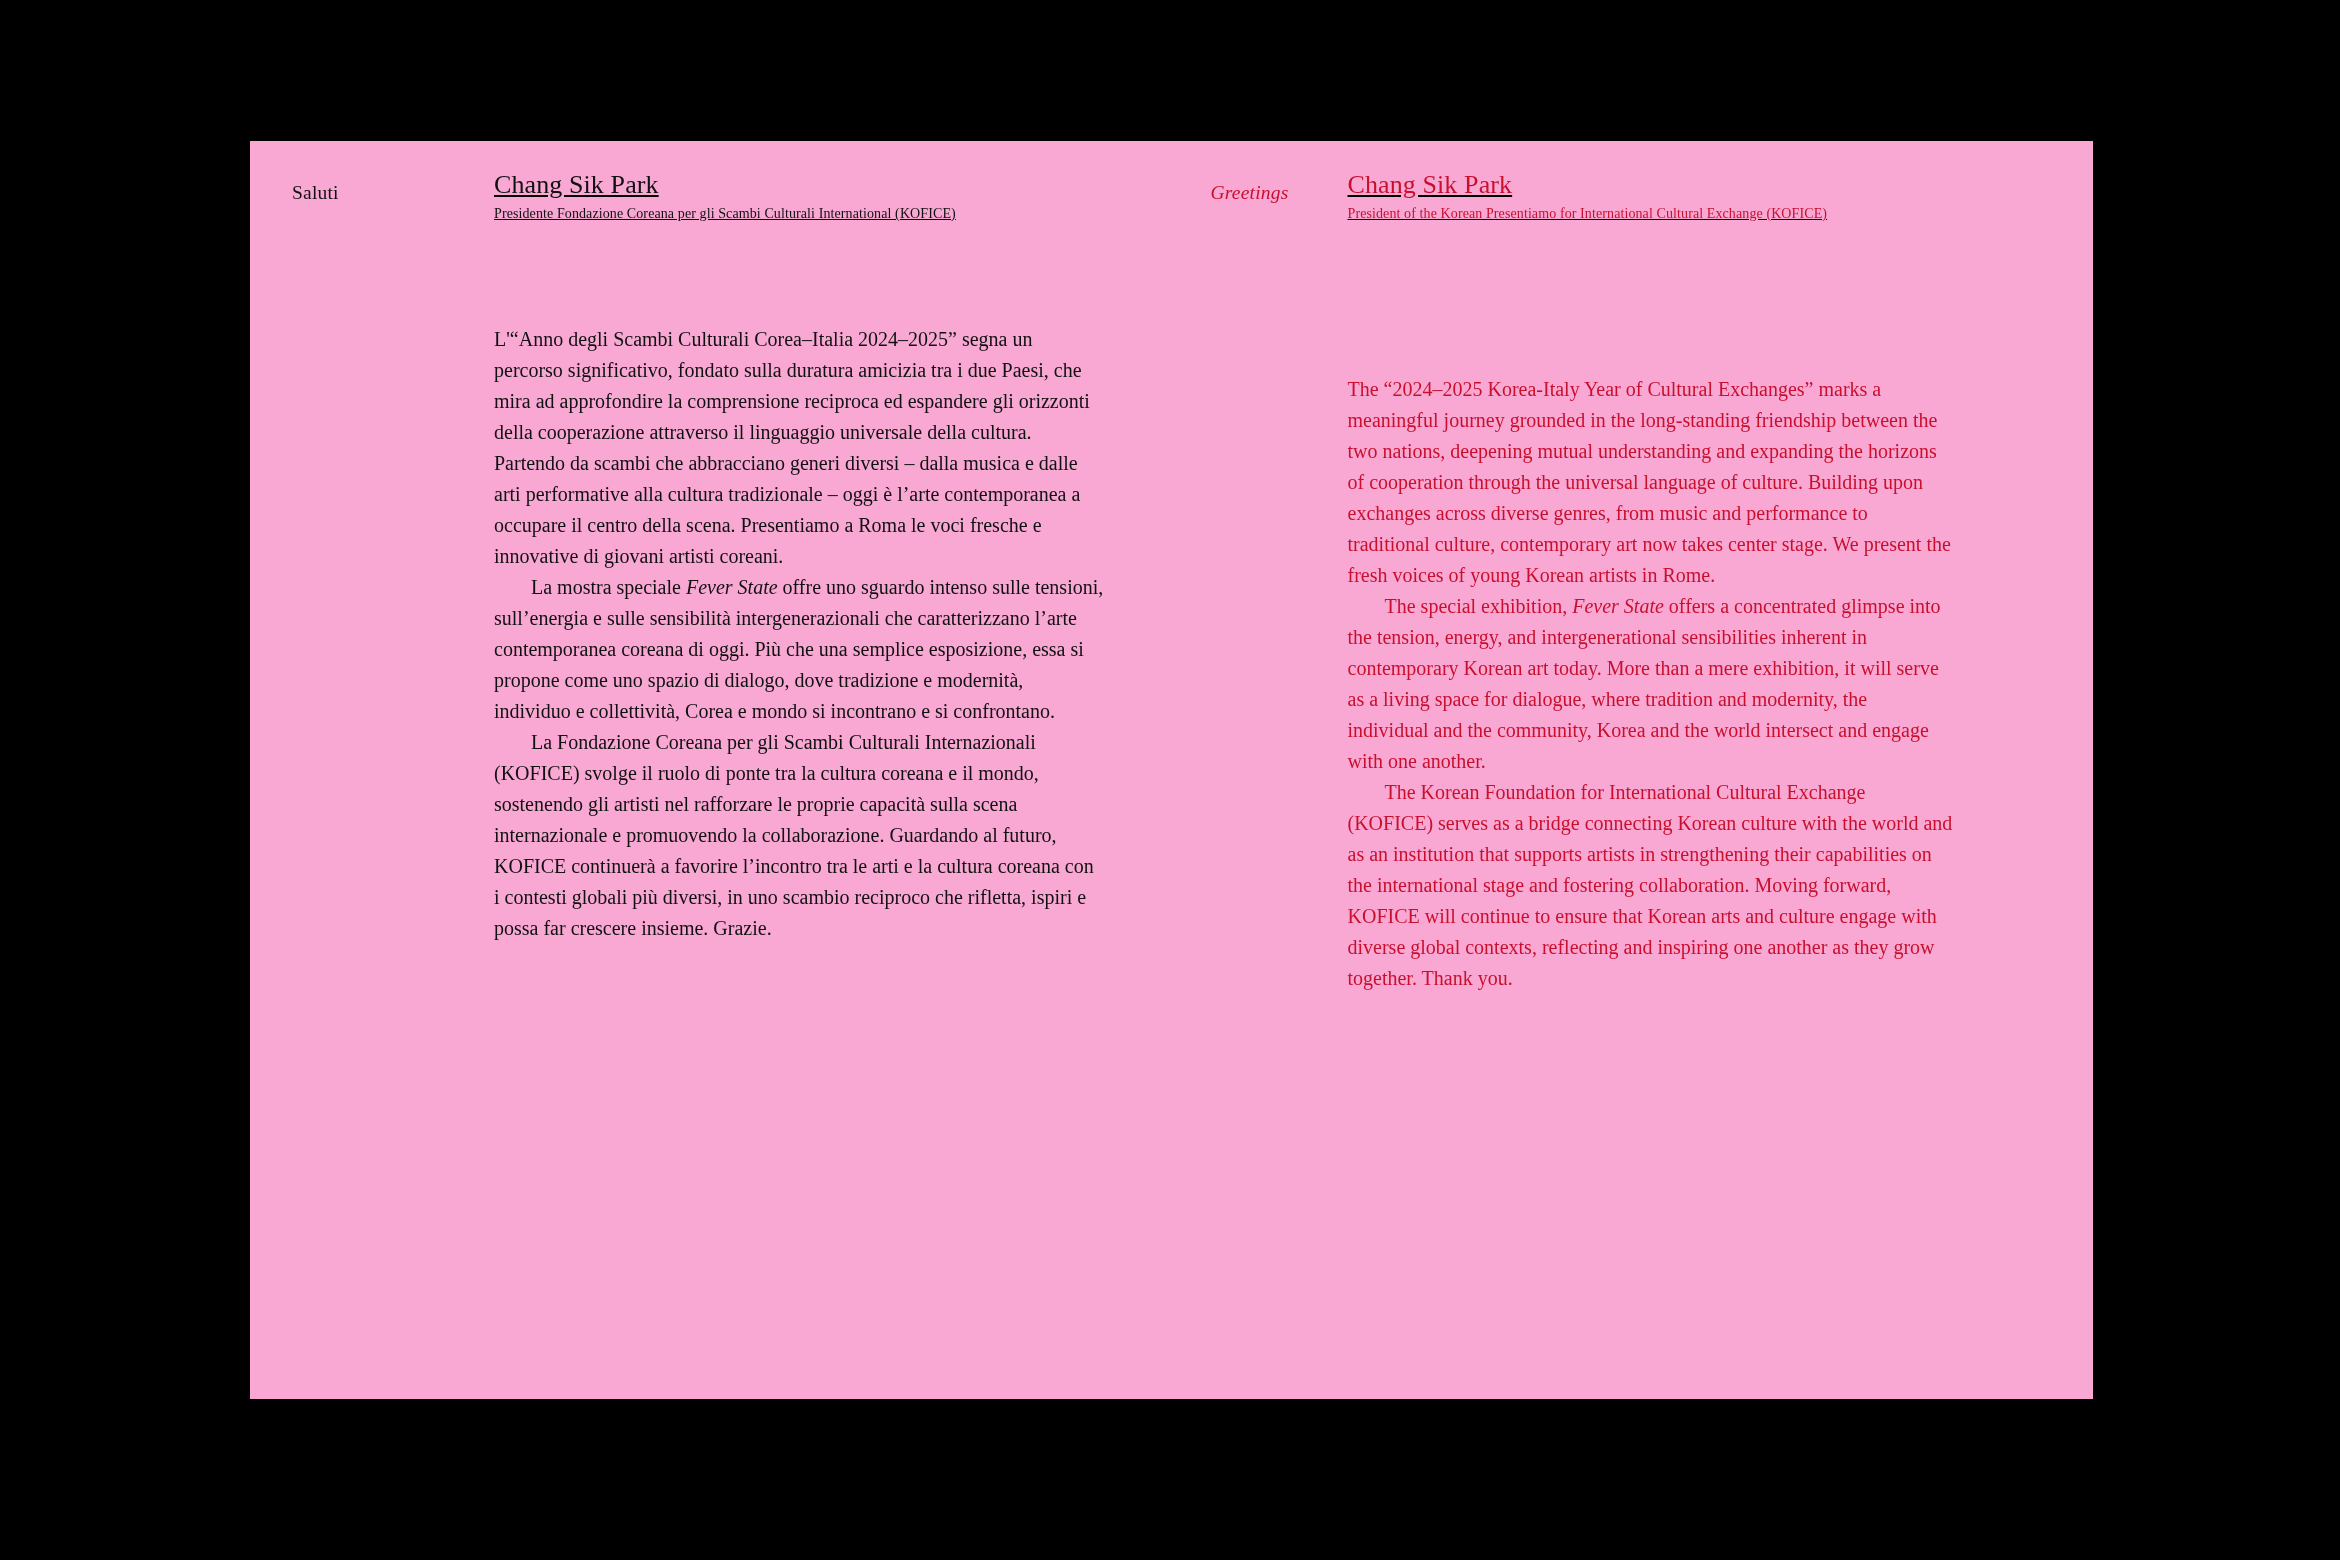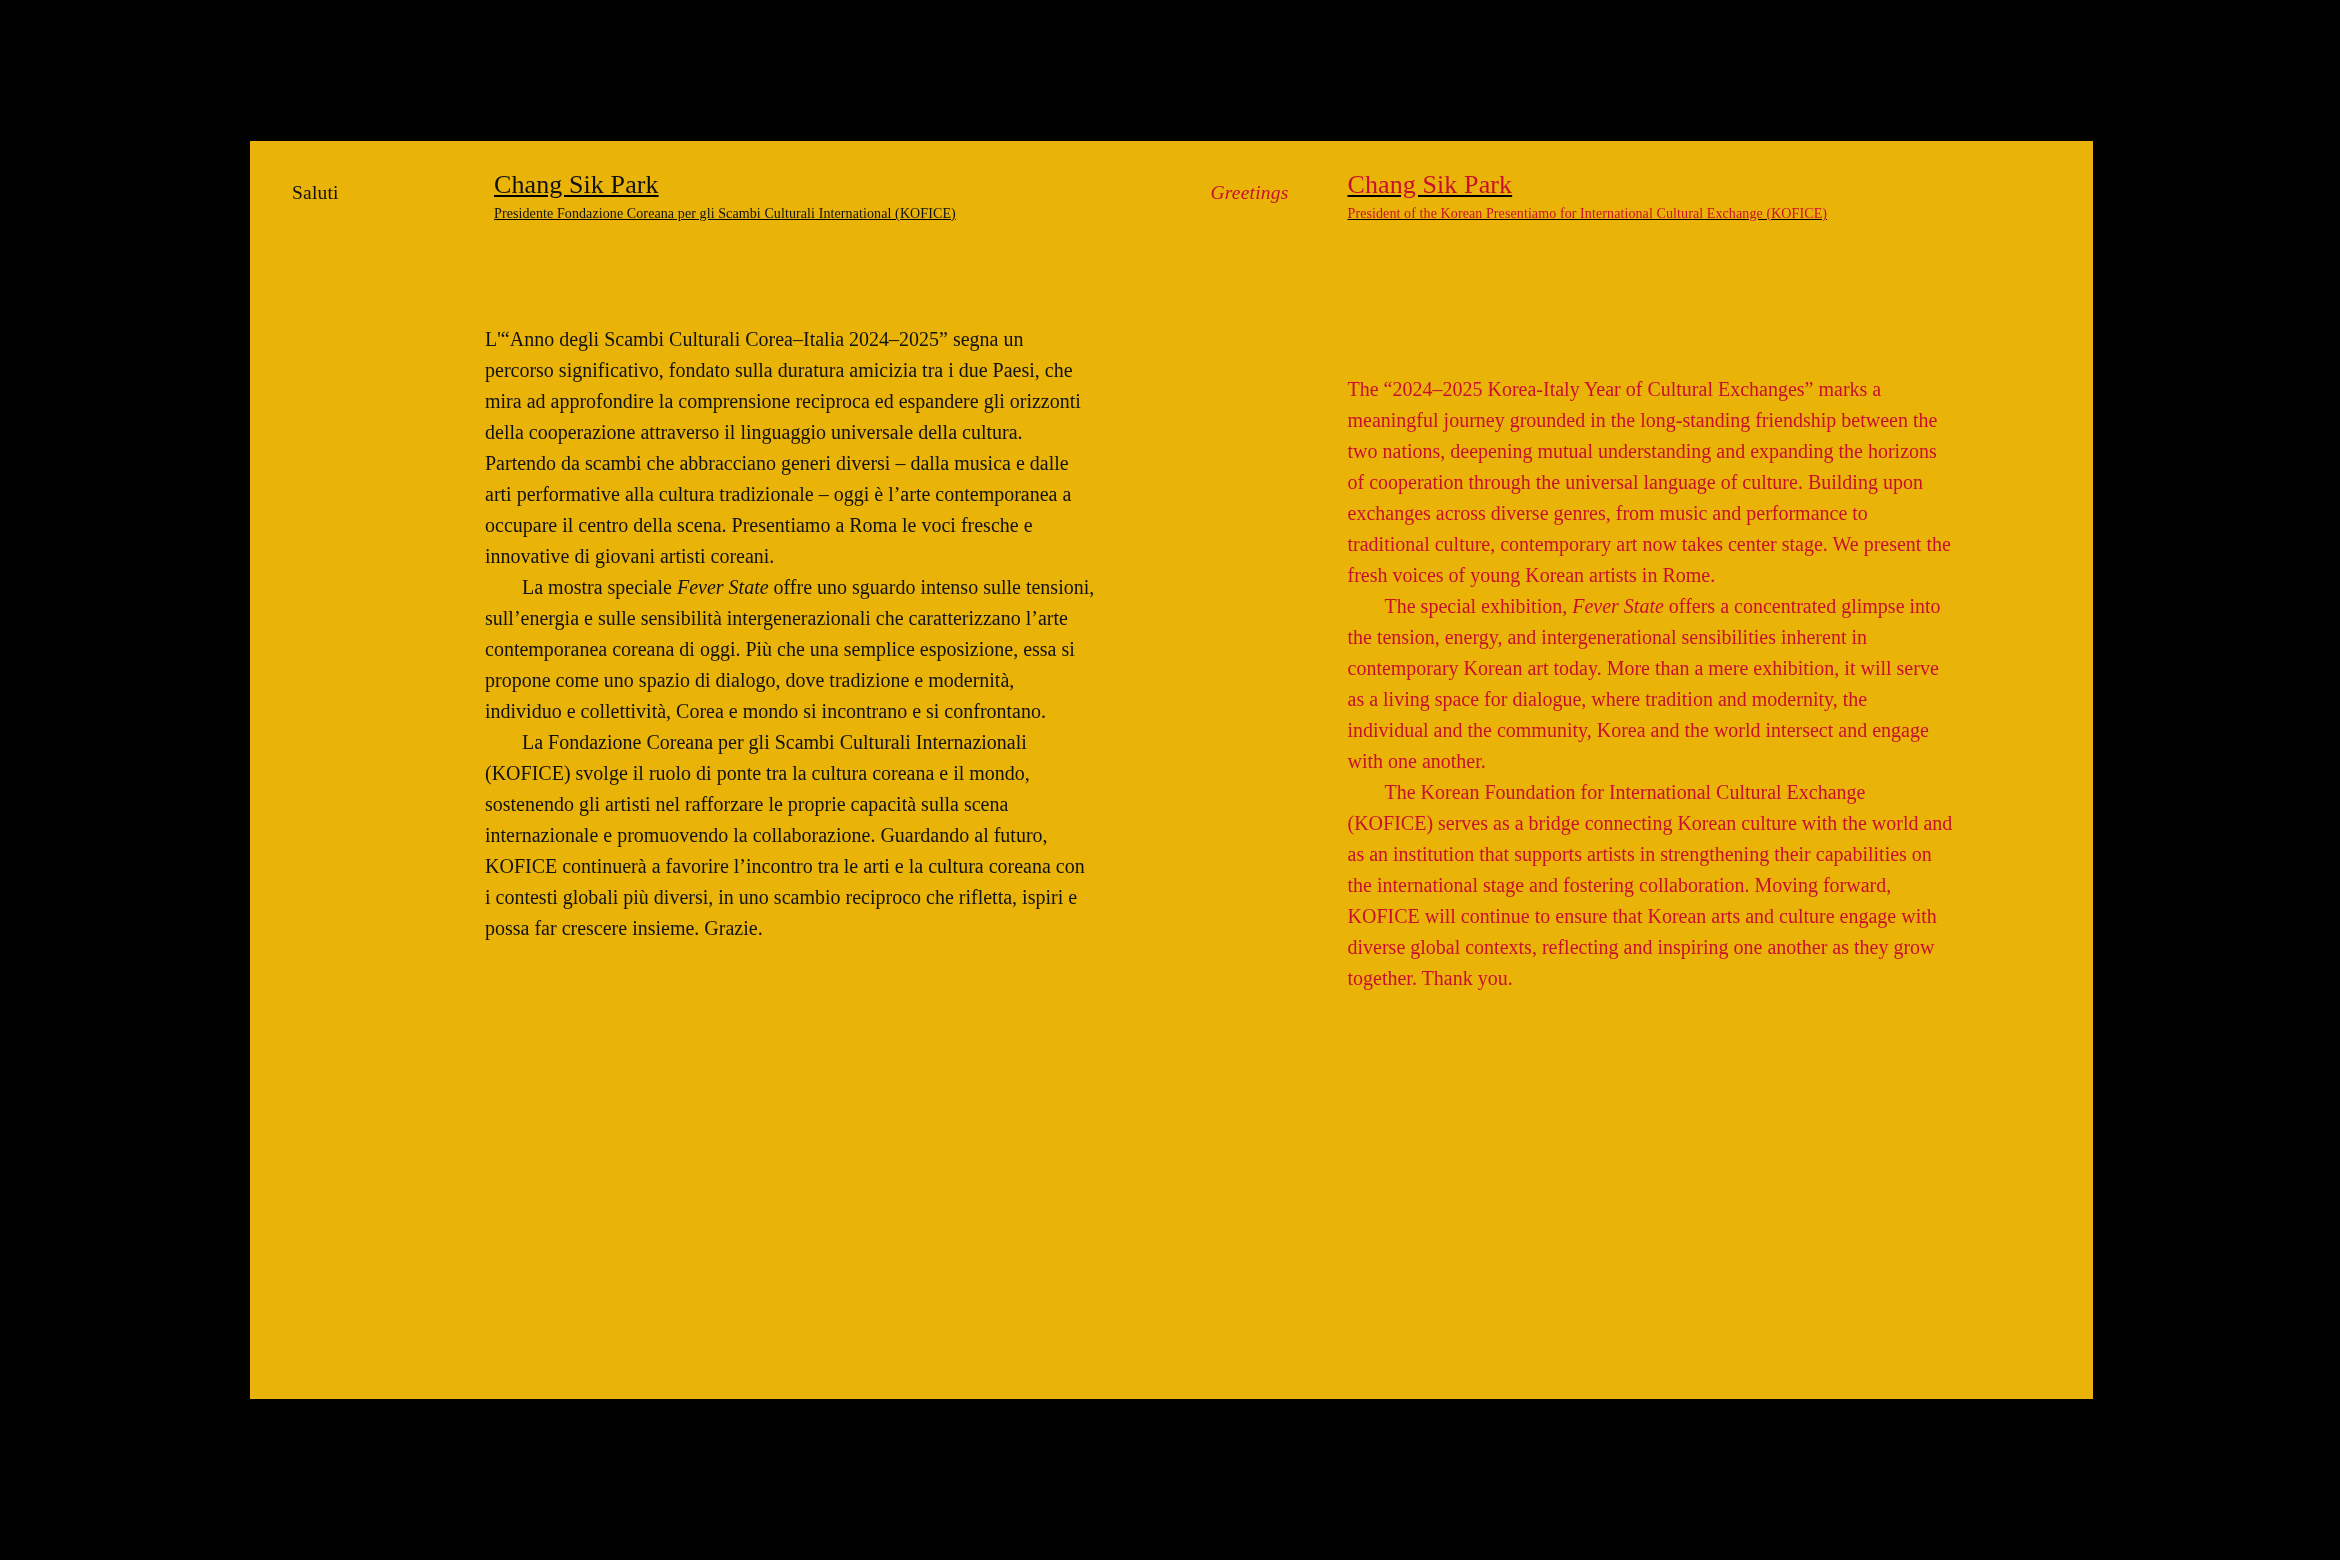--- a/index.html
+++ b/index.html
@@ -19,21 +19,21 @@
     top: 141px;
     width: 1843px;
     height: 1258px;
     display: flex;
     background: #ffffff;
   }
   .page {
     position: relative;
     width: 922px;
     height: 1258px;
-    background: #eab308;
+    background: #f9a8d4;
     box-sizing: border-box;
   }
   .page-left {
     padding: 0;
   }
   .gutter {
     position: absolute;
     left: 922px;
     top: 0;
     width: 2px;
@@ -82,21 +82,21 @@
   }
   .role-left { color: #111111; }
   .role-right { color: #c8102e; }
   .body-col {
     position: absolute;
     font-family: "Liberation Serif", serif;
     font-size: 20px;
     line-height: 31px;
   }
   .body-left {
-    left: 235px;
+    left: 244px;
     top: 183px;
     width: 610px;
     color: #111111;
   }
   .body-right {
     left: 176px;
     top: 192px;
     width: 605px;
     color: #c8102e;
     margin-top: 41px;

